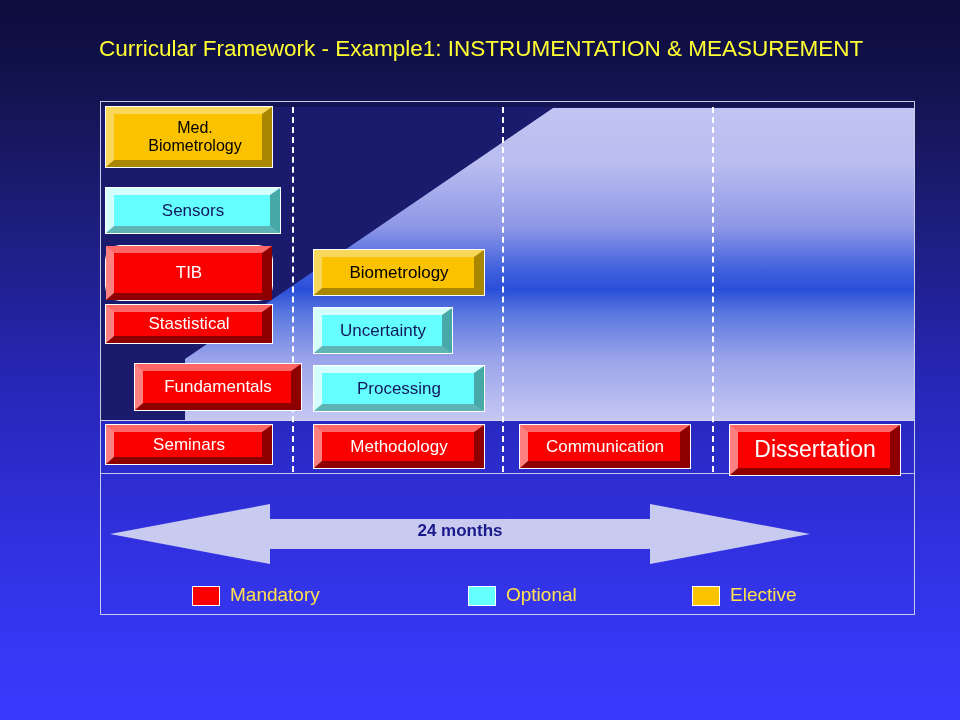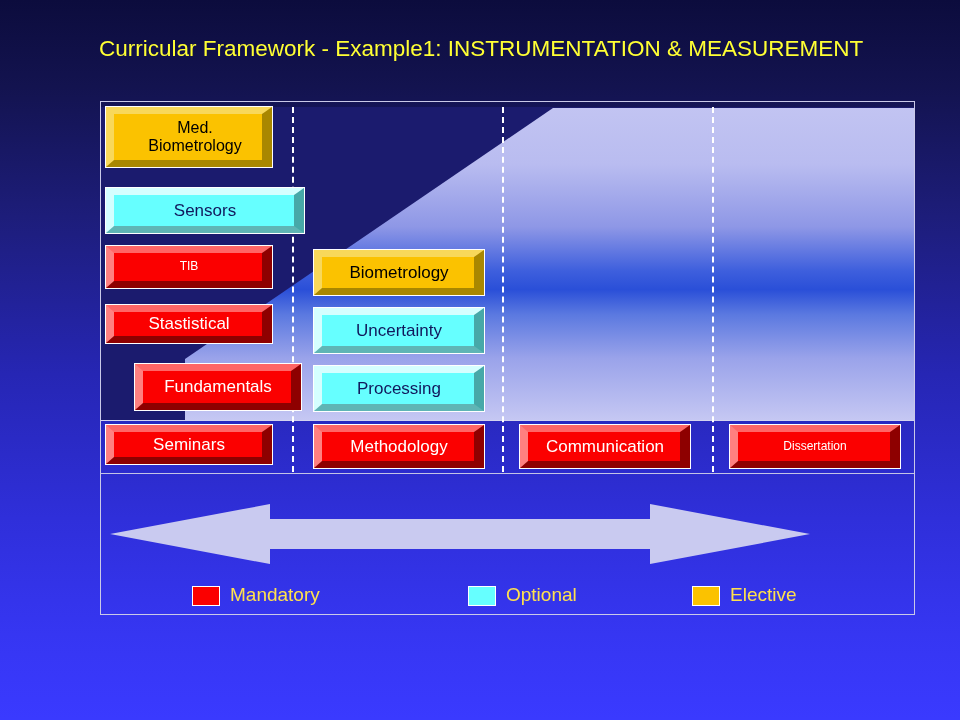--- a/index.html
+++ b/index.html
@@ -217,26 +217,26 @@
   <div class="dashed-line" style="left:292px;"></div>
   <div class="dashed-line" style="left:502px;"></div>
   <div class="dashed-line" style="left:712px;"></div>
 
   <div class="box elective" style="left:105px; top:106px; width:168px; height:62px; font-size:16px;padding-left:12px;">
     <div class="inner"></div>
     <div class="label">Med.
 Biometrology</div>
   </div>
 
-  <div class="box optional" style="left:105px; top:187px; width:200px; height:47px; font-size:17px;">
+  <div class="box optional" style="left:105px; top:187px; width:176px; height:47px; font-size:17px;">
     <div class="inner"></div>
     <div class="label">Sensors</div>
   </div>
 
-  <div class="box mandatory" style="left:105px; top:245px; width:168px; height:44px; font-size:12px;">
+  <div class="box mandatory" style="left:105px; top:245px; width:168px; height:56px; font-size:17px;border-radius:15px;">
     <div class="inner"></div>
     <div class="label">TIB</div>
   </div>
 
   <div class="box mandatory" style="left:105px; top:304px; width:168px; height:40px; font-size:17px;">
     <div class="inner"></div>
     <div class="label">Stastistical</div>
   </div>
 
   <div class="box mandatory" style="left:105px; top:363px; width:168px; height:48px; font-size:17px;margin-left:29px;">
@@ -247,48 +247,49 @@
   <div class="box mandatory" style="left:105px; top:424px; width:168px; height:41px; font-size:17px;">
     <div class="inner"></div>
     <div class="label">Seminars</div>
   </div>
 
   <div class="box elective" style="left:313px; top:249px; width:172px; height:47px; font-size:17px;">
     <div class="inner"></div>
     <div class="label">Biometrology</div>
   </div>
 
-  <div class="box optional" style="left:313px; top:307px; width:172px; height:47px; font-size:17px;">
+  <div class="box optional" style="left:313px; top:307px; width:140px; height:47px; font-size:17px;">
     <div class="inner"></div>
     <div class="label">Uncertainty</div>
   </div>
 
   <div class="box optional" style="left:313px; top:365px; width:172px; height:47px; font-size:17px;">
     <div class="inner"></div>
     <div class="label">Processing</div>
   </div>
 
   <div class="box mandatory" style="left:519px; top:424px; width:172px; height:45px; font-size:17px;">
     <div class="inner"></div>
     <div class="label">Communication</div>
   </div>
 
   <div class="box mandatory" style="left:313px; top:424px; width:172px; height:45px; font-size:17px;">
     <div class="inner"></div>
     <div class="label">Methodology</div>
   </div>
 
-  <div class="box mandatory" style="left:729px; top:424px; width:172px; height:45px; font-size:12px;">
+  <div class="box mandatory" style="left:729px; top:424px; width:172px; height:52px; font-size:23px;">
     <div class="inner"></div>
     <div class="label">Dissertation</div>
   </div>
 
   <svg id="arrow" viewBox="0 0 700 78" preserveAspectRatio="none">
     <polygon points="0,39 160,9 160,24 540,24 540,9 700,39 540,69 540,54 160,54 160,69" fill="#c9caf0"></polygon>
   </svg>
+  <div id="arrow-label">24 months</div>
 
   <div class="legend-swatch" style="left:192px; background:#fb0000;"></div>
   <div class="legend-label" style="left:230px;">Mandatory</div>
 
   <div class="legend-swatch" style="left:468px; background:#66ffff;"></div>
   <div class="legend-label" style="left:506px;">Optional</div>
 
   <div class="legend-swatch" style="left:692px; background:#fbc200;"></div>
   <div class="legend-label" style="left:730px;">Elective</div>
 

